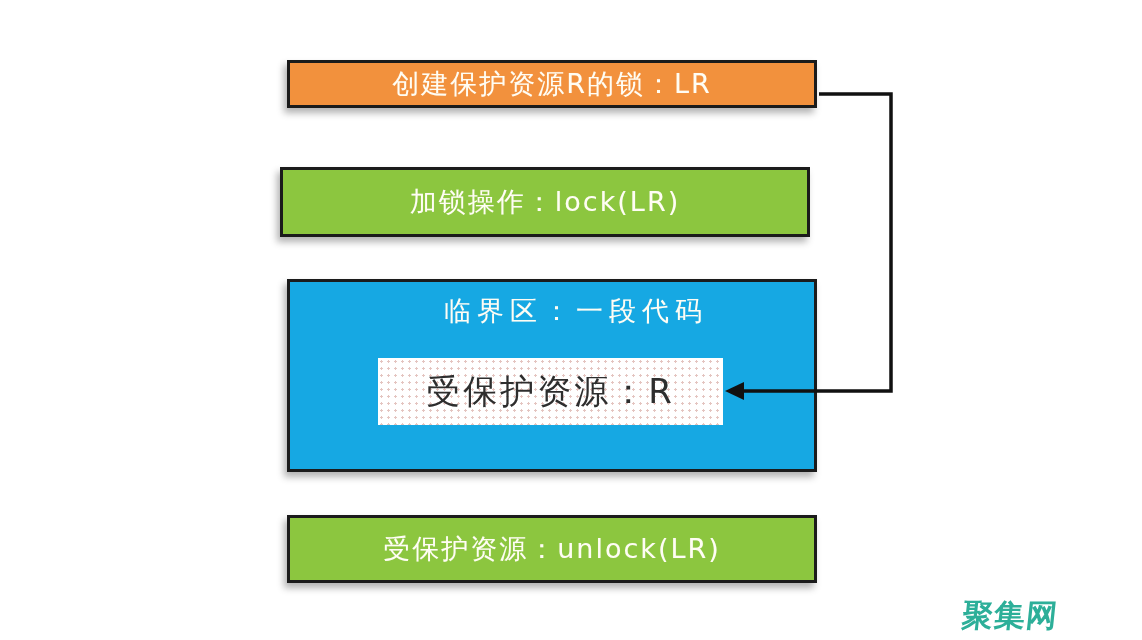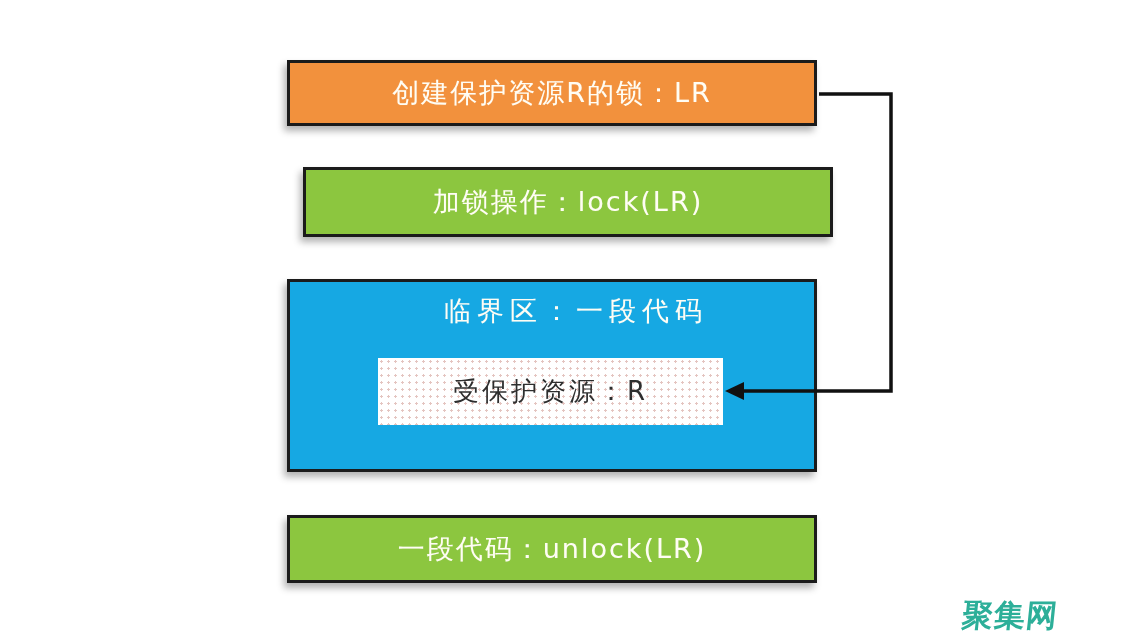--- a/index.html
+++ b/index.html
@@ -23,42 +23,42 @@
     align-items: center;
     justify-content: center;
     box-shadow: -3px 5px 7px rgba(0,0,0,0.30);
   }
   .box .label {
     font-size: 27px;
     letter-spacing: 2px;
     white-space: nowrap;
     text-shadow: 0 0 1px rgba(255,255,255,0.25);
   }
-  .box-create-lock   { left: 287px; top: 60px;  width: 530px; height: 66px; }
-  .box-lock-op       { left: 303px; top: 167px; width: 530px; height: 70px; }
+  .box-create-lock   { left: 287px; top: 60px;  width: 530px; height: 48px; }
+  .box-lock-op       { left: 280px; top: 167px; width: 530px; height: 70px; }
   .box-critical      { left: 287px; top: 279px; width: 530px; height: 193px;
                        align-items: flex-start; }
   .box-critical .label { margin-top: 11px; letter-spacing: 6px; margin-left: 48px; }
   .box-unlock-op     { left: 287px; top: 515px; width: 530px; height: 68px; }
 
   .box-resource {
     position: absolute;
     left: 378px; top: 358px; width: 345px; height: 67px;
     box-sizing: border-box;
     display: flex;
     align-items: center;
     justify-content: center;
     background-color: #ffffff;
     background-image: radial-gradient(circle, rgba(214,165,158,0.65) 1px, transparent 1.3px);
     background-size: 7px 7px;
     box-shadow: none;
     border: none;
   }
   .box-resource .label {
-    font-size: 26px;
+    font-size: 34px;
     letter-spacing: 3px;
   }
 
   .arrow-layer {
     position: absolute;
     left: 0; top: 0;
     width: 1142px;
     height: 640px;
     pointer-events: none;
   }
@@ -89,21 +89,21 @@
 
   <div class="box box-critical" style="background-color: rgb(22, 168, 227);">
     <span class="label" style="color: rgb(255, 253, 244);">临界区：一段代码</span>
   </div>
 
   <div class="box-resource">
     <span class="label" style="color: rgb(46, 46, 46);">受保护资源：R</span>
   </div>
 
   <div class="box box-unlock-op" style="background-color: rgb(140, 198, 63);">
-    <span class="label" style="color: rgb(255, 253, 244);">一段代码：unlock(LR)</span>
+    <span class="label" style="color: rgb(255, 253, 244);">受保护资源：unlock(LR)</span>
   </div>
 
   <svg class="arrow-layer" viewBox="0 0 1142 640">
     <path d="M 819 94 L 891 94 L 891 391 L 742 391" fill="none" stroke-width="3.5" style="stroke: rgb(17, 17, 17);"></path>
     <polygon points="725,391 744,382 744,400" style="fill: rgb(17, 17, 17);"></polygon>
   </svg>
 
   <div class="watermark" style="color: rgb(45, 175, 153);">聚集网</div>
 
 </div>

